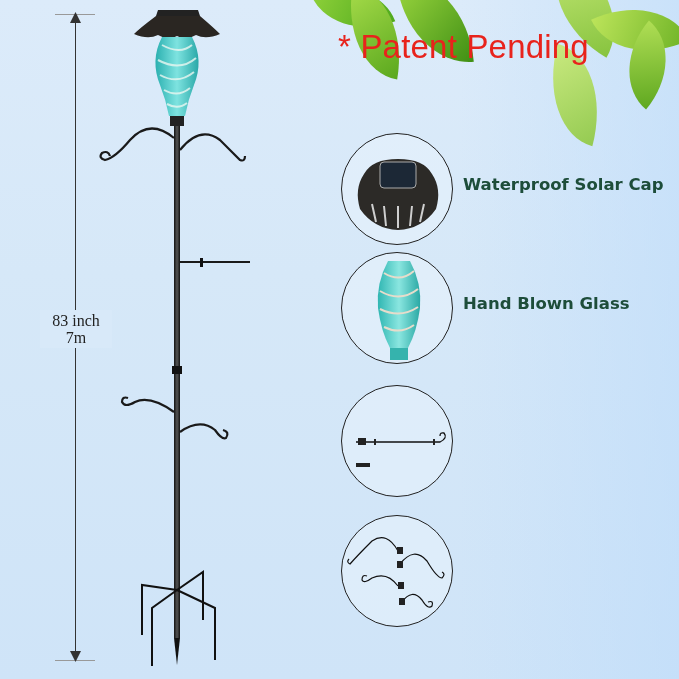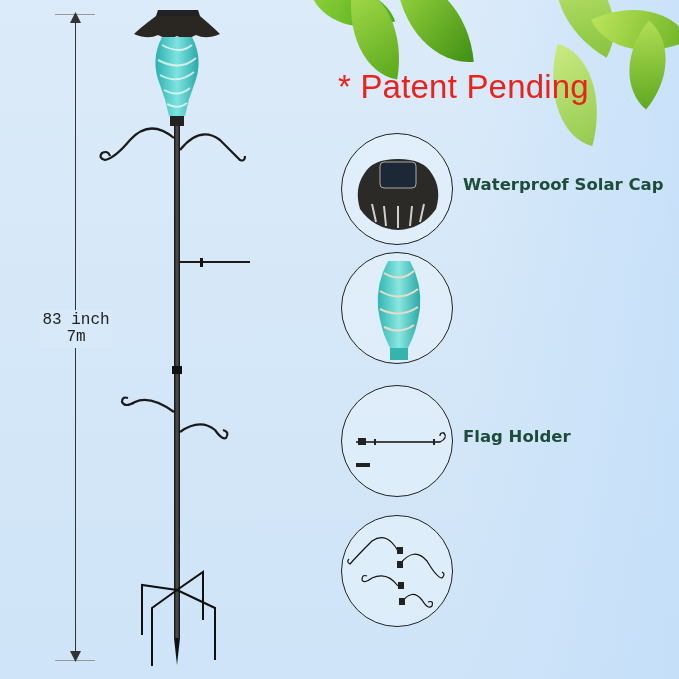--- a/index.html
+++ b/index.html
@@ -3,25 +3,25 @@
 <meta charset="utf-8">
 <style>
   html, body { margin:0; padding:0; }
   body { width:679px; height:679px; overflow:hidden; position:relative;
     background: linear-gradient(180deg, #dcebfa 0%, #d6e8f8 40%, #cfe4f8 100%);
     font-family: "DejaVu Sans", sans-serif; }
   .bg-right { position:absolute; right:0; top:0; width:220px; height:679px;
     background: linear-gradient(90deg, rgba(255,255,255,0) 0%, rgba(190,220,250,0.6) 100%); }
   .leaf { position:absolute; border-radius: 0 100% 0 100%; }
   .patent { position:absolute; left:338px; top:28px; font-family:"Liberation Sans", sans-serif;
-    font-size:33px; color:#e8231c; letter-spacing:0.2px; white-space:nowrap;margin-top:40px; }
+    font-size:33px; color:#e8231c; letter-spacing:0.2px; white-space:nowrap; }
   .dim-line { position:absolute; left:75px; top:14px; width:1px; height:646px; background:#333; }
   .dim-tick { position:absolute; height:1px; background:#999; width:40px; }
   .dim-label { position:absolute; left:40px; top:310px; width:72px; text-align:center;
-    font-family:Liberation Mono, monospace; font-size:16px; color:#222; line-height:17px;
+    font-family:Liberation Serif, serif; font-size:16px; color:#222; line-height:17px;
     background:#d8e9f9; padding:2px 0; }
   .feature { position:absolute; left:341px; width:338px; height:112px; }
   .circle { position:absolute; left:0; top:0; width:112px; height:112px; border-radius:50%;
     border:1.5px solid #222; box-sizing:border-box; background:rgba(230,242,252,0.6); overflow:hidden; }
   .flabel { position:absolute; left:122px; top:42px; font-family:"DejaVu Sans", sans-serif;
     font-weight:bold; font-size:16.5px; color:#1d4d3a; white-space:nowrap; }
 </style>
 </head>
 <body>
 
@@ -117,33 +117,33 @@
           <linearGradient id="g2" x1="0" x2="1">
             <stop offset="0" stop-color="#2fb6b2"></stop>
             <stop offset="0.5" stop-color="#8ae6e0"></stop>
             <stop offset="1" stop-color="#2aa8a4"></stop>
           </linearGradient>
         </defs>
       <path d="M42 20 Q58 30 72 18 M38 38 Q58 50 76 36 M38 56 Q58 66 76 54 M42 74 Q58 82 72 72" stroke="#e6dccb" stroke-width="2" fill="none"></path>
       <rect x="48" y="95" width="18" height="12" fill="#35b3ad"></rect>
     </svg>
   </div>
+  <div class="flabel">Hand Blown Glass</div>
 </div>
 
 <div class="feature" style="top:385px;">
   <div class="circle">
     <svg width="112" height="112">
       <path d="M14 56 L98 56 Q106 52 102 47 Q98 46 98 50" stroke="#111" stroke-width="1.3" fill="none"></path>
       <rect x="16" y="52" width="8" height="7" fill="#222"></rect>
       <rect x="32" y="53" width="2" height="6" fill="#222"></rect>
       <rect x="91" y="53" width="2" height="6" fill="#222"></rect>
       <rect x="14" y="77" width="14" height="4" fill="#222"></rect>
     </svg>
   </div>
-  <div class="flabel">Flag Holder</div>
 </div>
 
 <div class="feature" style="top:515px;">
   <div class="circle">
     <svg width="112" height="112">
       <path d="M56 35 Q45 15 30 25 Q15 40 8 48 Q4 46 7 43" stroke="#111" stroke-width="1.2" fill="none"></path>
       <rect x="55" y="31" width="6" height="7" fill="#222"></rect>
       <path d="M58 48 Q72 30 85 45 Q95 62 100 62 Q104 58 100 56" stroke="#111" stroke-width="1.2" fill="none"></path>
       <rect x="55" y="45" width="6" height="7" fill="#222"></rect>
       <path d="M56 70 Q45 55 30 62 Q22 68 20 64 Q20 58 25 60" stroke="#111" stroke-width="1.2" fill="none"></path>

